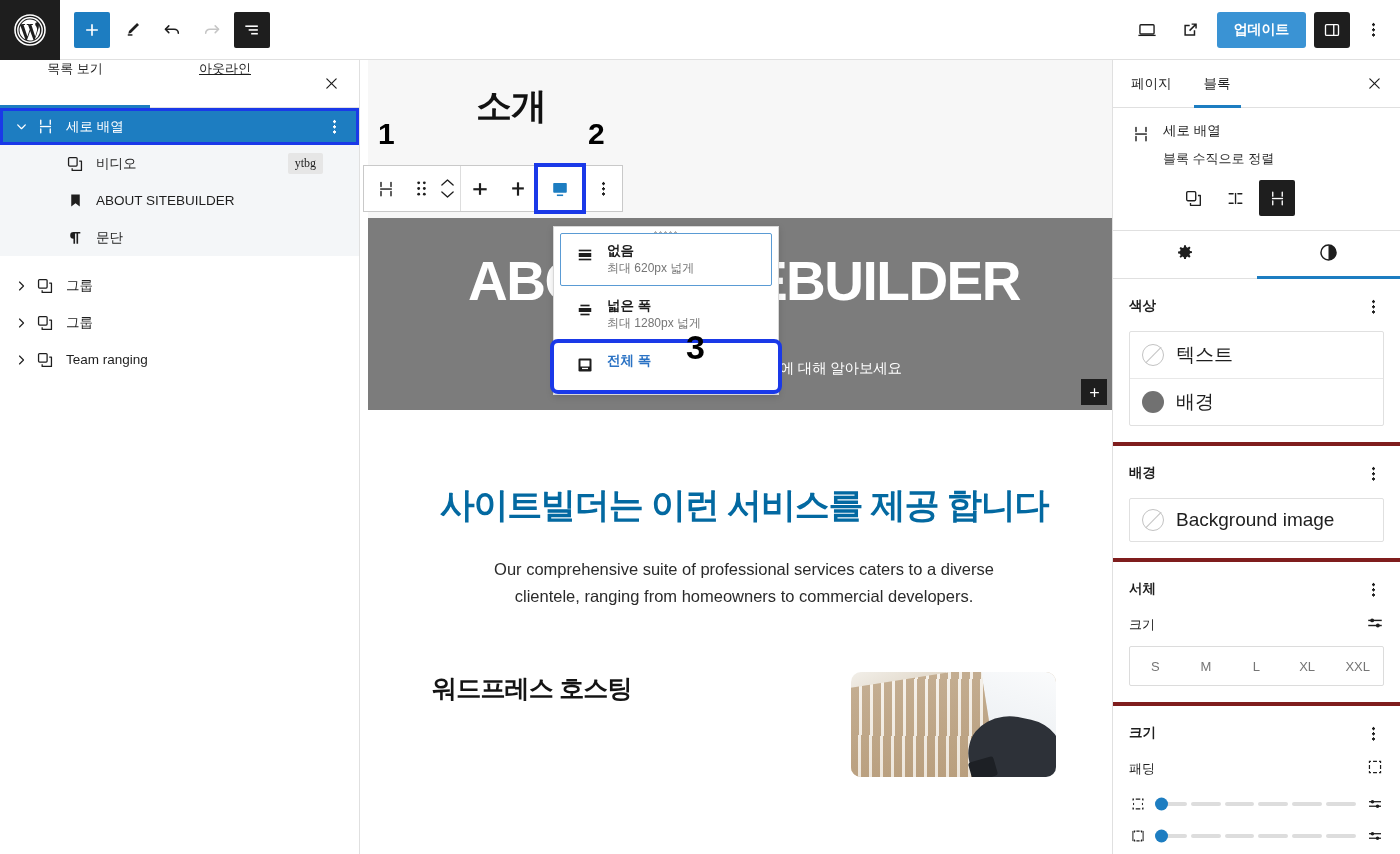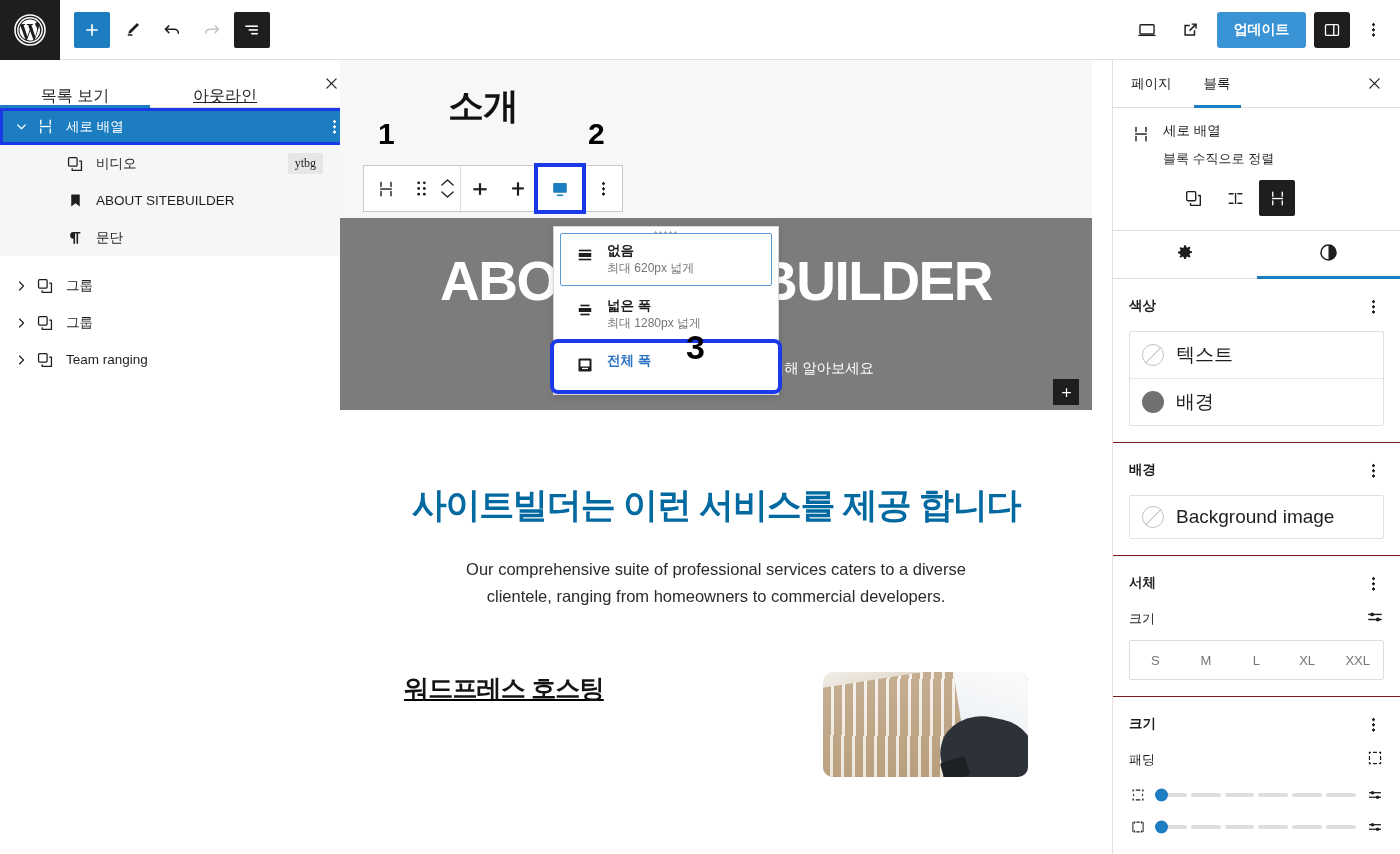--- a/index.html
+++ b/index.html
@@ -45,22 +45,22 @@
   
   .leftpanel {
     position: absolute; top: 60px; left: 0; width: 360px; height: 794px;
     background: #fff; border-right: 1px solid #e0e0e0;
   }
   .lp-tabs {
     height: 48px; display: flex; align-items: stretch;
     border-bottom: 1px solid #e0e0e0; position: relative;
   }
   .lp-tab {
-    display: flex; align-items: flex-end; justify-content: center;
-    font-size: 16px; color: #1e1e1e; cursor: pointer; position: relative;
+    display: flex; align-items: flex-start; justify-content: center;
+    font-size: 13px; color: #1e1e1e; cursor: pointer; position: relative;
     flex: 0 0 auto; padding: 0 18px;
   }
   .lp-tab.first { width: 150px; }
   .lp-tab.second { width: 150px; text-decoration: underline; }
   .lp-tab.active::after {
     content: ""; position: absolute; bottom: -1px; left: 0; right: 0;
     height: 3px; background: #1d7dc1;
   }
   .lp-close {
     position: absolute; right: 10px; top: 50%; transform: translateY(-50%);
@@ -92,21 +92,21 @@
     margin-left: auto; margin-right: 36px; background: #e6e6e6; color: #1e1e1e;
     font-size: 12px; padding: 3px 7px; border-radius: 2px; font-family: Liberation Serif, serif;
   }
   .lv-more {
     margin-left: auto; margin-right: 14px; width: 22px; height: 22px;
     display: flex; align-items: center; justify-content: center; cursor: pointer;
   }
 
   
   .canvas {
-    position: absolute; top: 60px; left: 340px; width: 752px; height: 794px;
+    position: absolute; top: 60px; left: 368px; width: 752px; height: 794px;
     background: #fff; overflow: hidden;
   }
   .canvas-top { height: 158px; background: #f7f7f7; position: relative; }
   .heading-small {
     position: absolute; top: 22px; left: 108px;
     font-size: 36px; font-weight: 700; color: #111; letter-spacing: -1px;
   }
   .hero {
     position: relative; height: 192px; background: #7c7c7c;
     display: flex; flex-direction: column; align-items: center; justify-content: center;
@@ -125,21 +125,21 @@
   }
   .body-sec { padding: 70px 60px 0 60px; text-align: center; }
   .body-h2 {
     font-size: 35px; font-weight: 800; color: #0369a1; line-height: 1.42;
     letter-spacing: -1.2px;
   }
   .body-p {
     margin-top: 26px; font-size: 16.5px; color: #2b2b2b; line-height: 1.65;
     max-width: 510px; margin-left: auto; margin-right: auto;
   }
-  .cards { display: flex; margin-top: 62px; padding: 0 64px; align-items: flex-start; text-decoration: underline; }
+  .cards { display: flex; margin-top: 62px; padding: 0 64px; align-items: flex-start; }
   .card-text {
     font-size: 25px; font-weight: 800; color: #141414; line-height: 1.3;
     letter-spacing: -0.8px; text-align: left; flex: 0 0 250px;
   }
   .card-img {
     margin-left: auto; width: 205px; height: 105px; border-radius: 10px;
     overflow: hidden; position: relative;
     background: linear-gradient(155deg,#f2efe9 0%, #ded4c4 28%, #cbb89e 52%, #e8e4dd 70%, #dfe3e8 100%);
   }
   .card-img .bldg {
@@ -249,21 +249,21 @@
   .rp-lb.active { background: #1e1e1e; }
   .rp-subtabs { height: 48px; display: flex; border-bottom: 1px solid #e0e0e0; }
   .rp-subtab {
     flex: 1 1 50%; display: flex; align-items: center; justify-content: center;
     cursor: pointer; position: relative;
   }
   .rp-subtab.active::after {
     content: ""; position: absolute; bottom: -1px; left: 0; right: 0;
     height: 3px; background: #1d7dc1;
   }
-  .rp-section { padding: 14px 16px 16px 16px; border-bottom: 1px solid #7f1d1d; }
+  .rp-section { padding: 14px 16px 16px 16px; border-bottom: 4px solid #7f1d1d; }
   .rp-sec-head { display: flex; align-items: center; justify-content: space-between; }
   .rp-sec-title { font-size: 13.5px; font-weight: 700; color: #1e1e1e; }
   .rp-kebab { width: 22px; height: 26px; display: flex; align-items: center; justify-content: center; cursor: pointer; }
   .rp-colorbox { margin-top: 12px; border: 1px solid #e0e0e0; border-radius: 2px; }
   .rp-colorrow {
     display: flex; align-items: center; gap: 12px; padding: 10px 12px; cursor: pointer;
   }
   .rp-colorrow + .rp-colorrow { border-top: 1px solid #e8e8e8; }
   .rp-swatch { width: 22px; height: 22px; border-radius: 50%; flex: 0 0 22px; }
   .rp-swatch.none {

